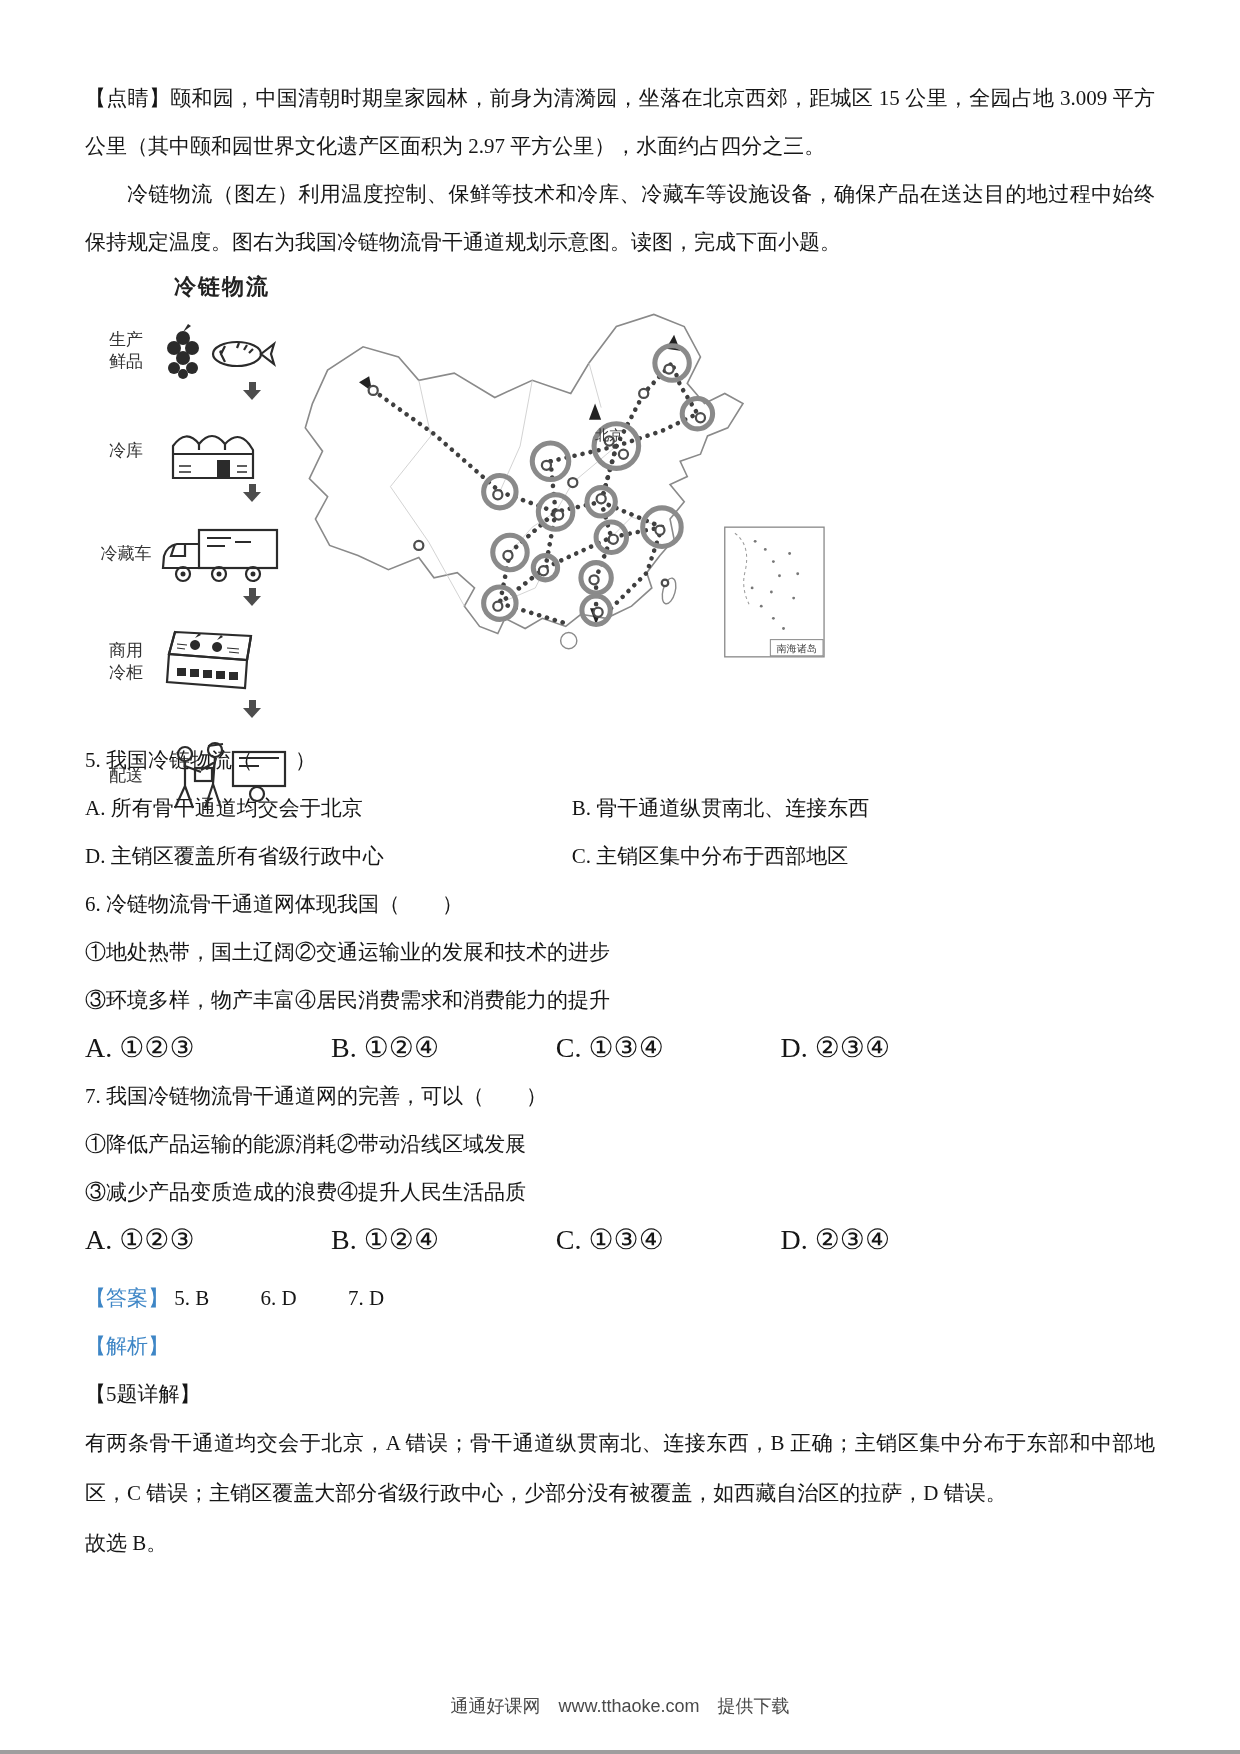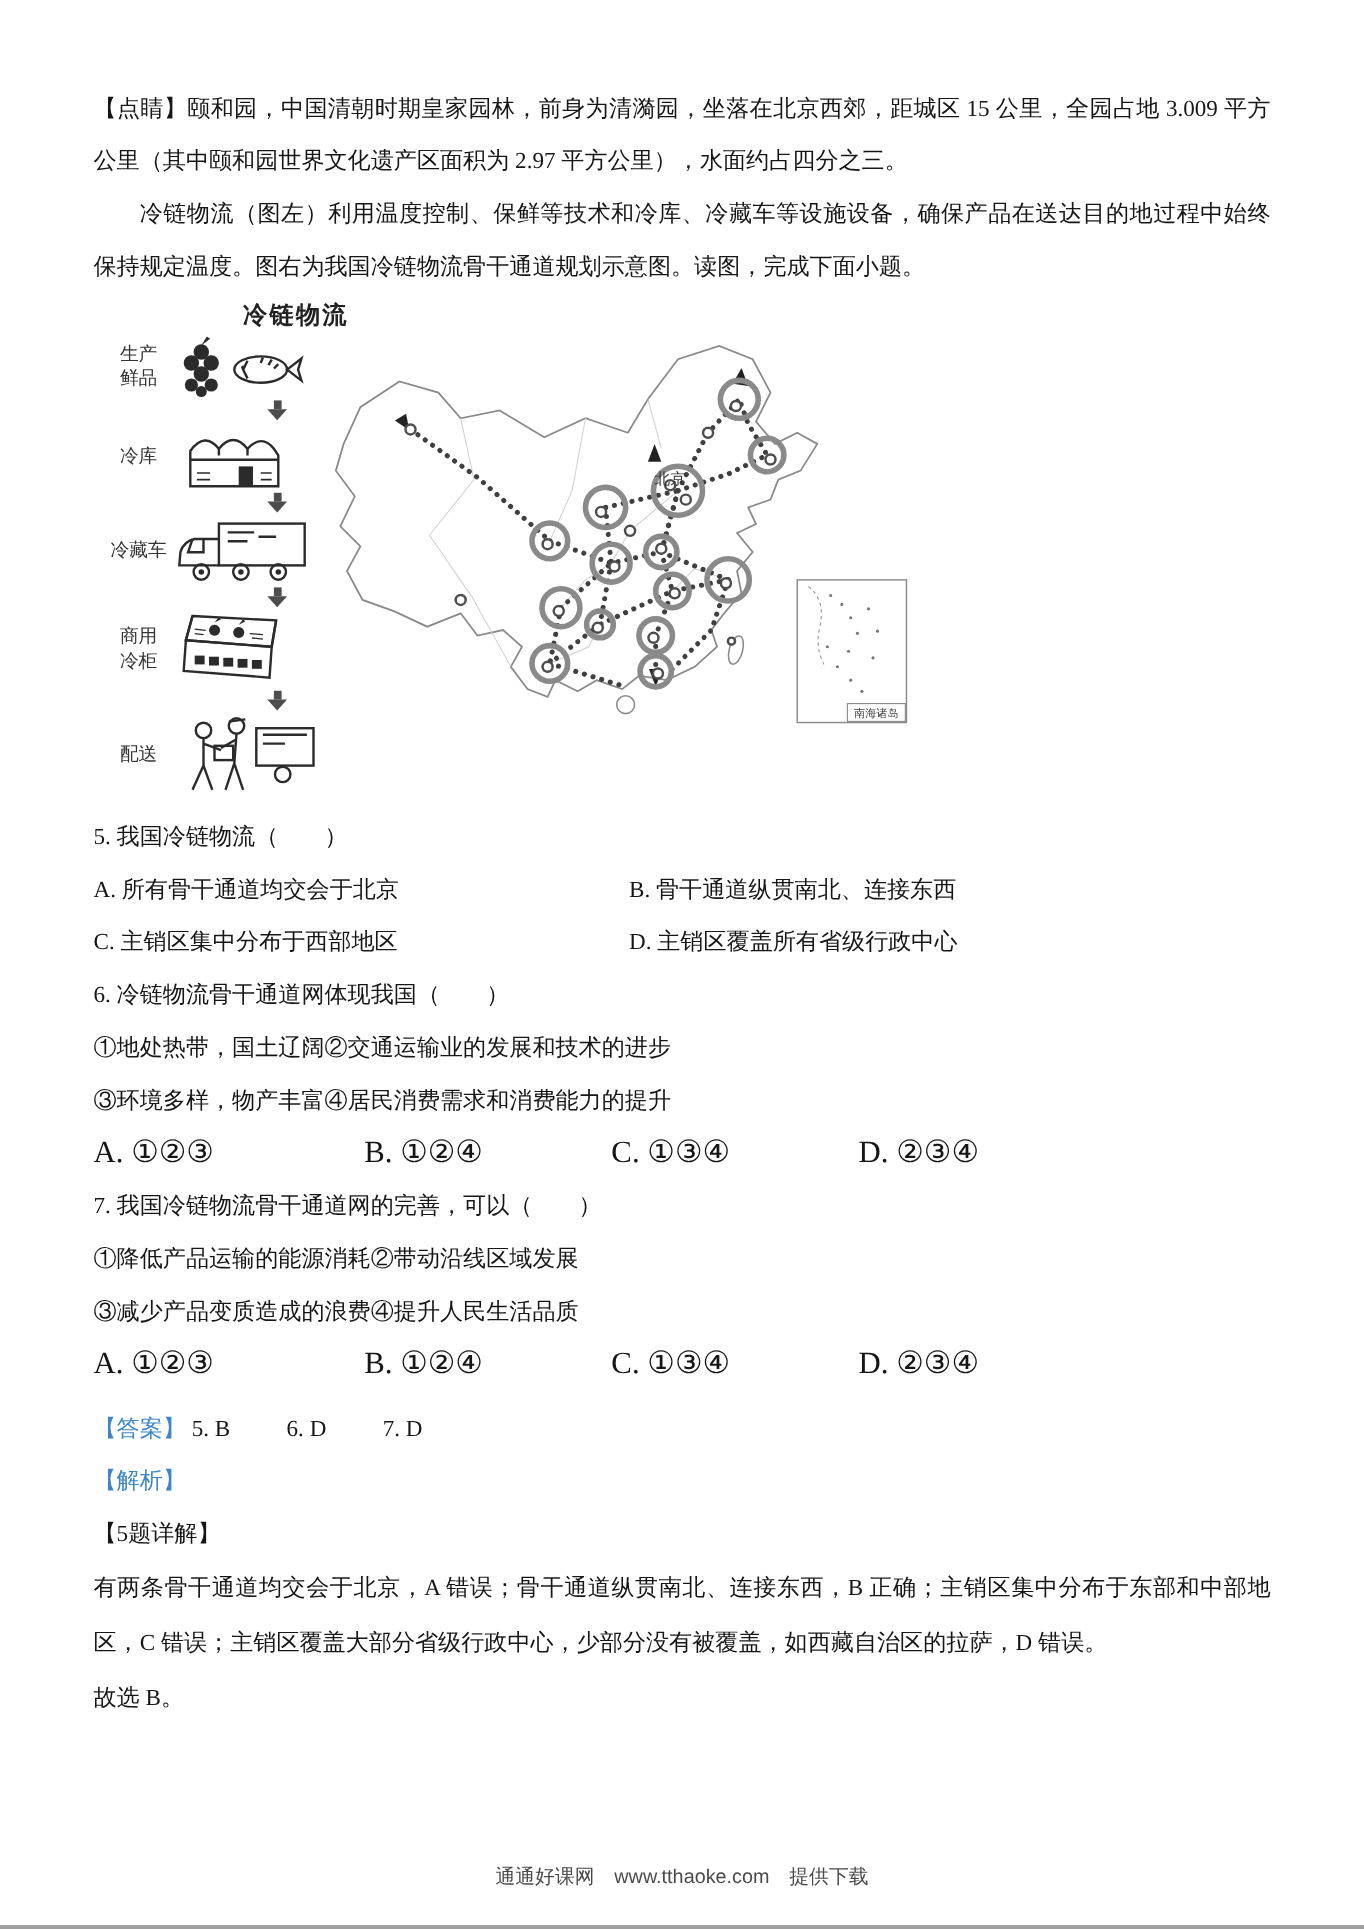--- a/index.html
+++ b/index.html
@@ -14,22 +14,22 @@
   }
   .content{position:absolute;left:85px;top:74px;width:1070px;}
   .para{
     font-size:21px;line-height:48px;text-align:justify;margin:0;
   }
   .para.indent{text-indent:2em;}
 
   
   .figure{position:relative;height:452px;margin-top:6px;}
   .flow{position:absolute;left:12px;top:0;width:270px;}
-  .flow-title{font-weight:bold;font-size:22px;text-align:right;width:190px;margin-left:30px;letter-spacing:2px;color:#222;}
-  .flow-step{display:flex;align-items:center;margin-top:2px;}
+  .flow-title{font-weight:bold;font-size:22px;text-align:center;width:190px;margin-left:30px;letter-spacing:2px;color:#222;}
+  .flow-step{display:flex;align-items:center;margin-top:20px;}
   .flow-label{
     width:58px;flex:0 0 58px;font-size:17px;color:#333;
     white-space:pre-line;text-align:center;line-height:22px;font-family:"Liberation Serif","DejaVu Serif",serif;
   }
   .flow-icon{flex:0 0 auto;}
   .flow-arrow{display:flex;flex-direction:column;align-items:center;width:190px;margin-left:60px;margin-top:2px;margin-bottom:1px;}
   .flow-arrow .stem{width:7px;height:8px;background:#4d4d4d;}
   .flow-arrow .head{width:0;height:0;border-left:9px solid transparent;border-right:9px solid transparent;border-top:10px solid #4d4d4d;}
   .map-wrap{position:absolute;left:178px;top:12px;width:575px;height:385px;}
   .legend{position:absolute;left:158px;top:362px;font-size:17px;color:#333;}
@@ -298,22 +298,22 @@
         </svg>
       </div>
     </div>
 
     <p class="qline q5">5. 我国冷链物流（　　）</p>
     <div class="opt-grid-2">
       <span>A. 所有骨干通道均交会于北京</span>
       <span>B. 骨干通道纵贯南北、连接东西</span>
     </div>
     <div class="opt-grid-2">
+      <span>D. 主销区覆盖所有省级行政中心</span>
       <span>C. 主销区集中分布于西部地区</span>
-      <span>D. 主销区覆盖所有省级行政中心</span>
     </div>
 
     <p class="qline">6. 冷链物流骨干通道网体现我国（　　）</p>
     <p class="qline">①地处热带，国土辽阔②交通运输业的发展和技术的进步</p>
     <p class="qline">③环境多样，物产丰富④居民消费需求和消费能力的提升</p>
     <div class="opt-grid-4">
       <span>A. ①②③</span>
       <span>B. ①②④</span>
       <span>C. ①③④</span>
       <span>D. ②③④</span>

